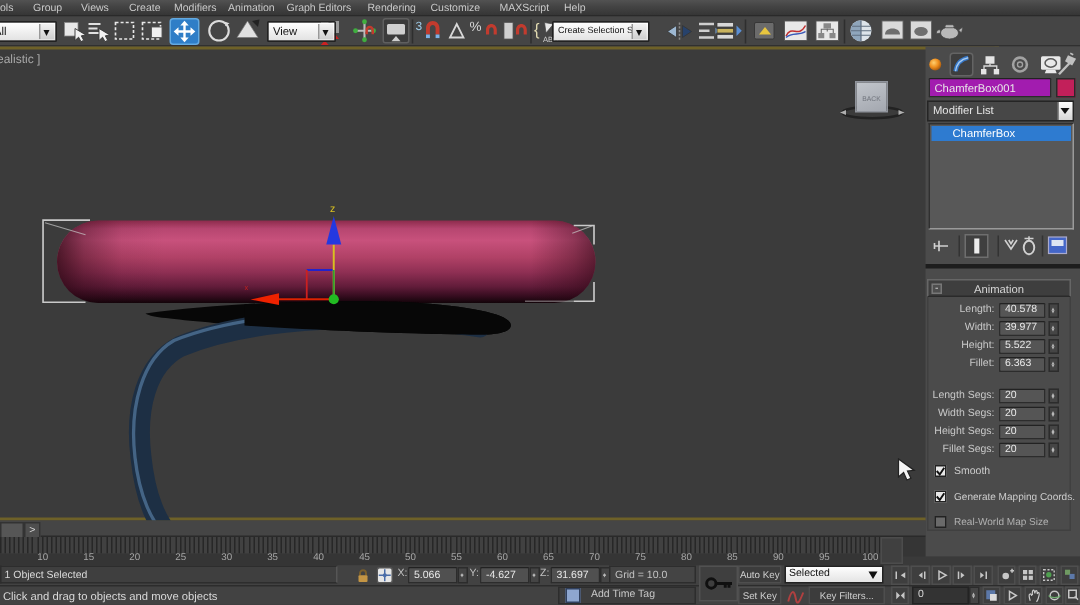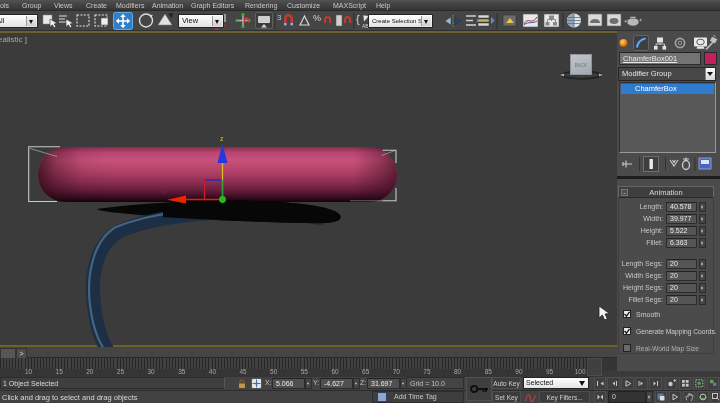--- a/index.html
+++ b/index.html
@@ -265,24 +265,24 @@
     <circle cx="63" cy="9" r="4.6" fill="none" stroke="#a2a2a2" stroke-width="1.7"></circle>
     <circle cx="63" cy="9" r="1.7" fill="none" stroke="#a2a2a2" stroke-width="0.9"></circle>
     <rect x="77" y="3.5" width="13" height="9" rx="1" fill="#e9e9e9"></rect>
     <ellipse cx="83.5" cy="8" rx="3.8" ry="2.8" fill="none" stroke="#5a5a5a" stroke-width="1"></ellipse>
     <path d="M80.5 12.5h6l1 2.3h-8z" fill="#e9e9e9"></path>
     <path d="M89 15.5 L 98 6" stroke="#c0c0c0" stroke-width="1.6"></path>
     <path d="M95 2.8 l5.4 2.4 -2.6 4.4 -4.8-2.8 z" fill="#c0c0c0"></path>
     <path d="M96.5 1.5 l2 1" stroke="#c0c0c0" stroke-width="1"></path>
   </svg>
 
-  <div class="abs field" style="left:2px;top:21px;width:82px;height:13px;font-size:7.5px;line-height:12px;background:#737373;text-decoration:underline;">ChamferBox001</div>
+  <div class="abs field" style="left:2px;top:21px;width:82px;height:13px;font-size:7.5px;line-height:12px;background:#a21caf;">ChamferBox001</div>
   <div class="abs" style="left:87px;top:21px;width:13px;height:13px;background:#c2205a;border:1px solid #2a2a2a;box-sizing:border-box;"></div>
 
-  <div class="abs" style="left:1px;top:36px;width:98px;height:14px;background:#474747;border:1px solid #252525;box-sizing:border-box;color:#e6e6e6;font-size:7.5px;line-height:12px;padding-left:3px;">Modifier Group</div>
+  <div class="abs" style="left:1px;top:36px;width:98px;height:14px;background:#474747;border:1px solid #252525;box-sizing:border-box;color:#e6e6e6;font-size:7.5px;line-height:12px;padding-left:3px;">Modifier List</div>
   <div class="abs" style="left:88px;top:37px;width:10px;height:12px;background:linear-gradient(#fdfdfd,#d6d6d6);border-left:1px solid #888;box-sizing:border-box;"></div>
   <div class="abs" style="left:90px;top:41px;width:0;height:0;border:3px solid transparent;border-top:4.5px solid #111;"></div>
 
   <div class="abs" style="left:2px;top:51px;width:97px;height:71px;background:#585858;border:1px solid #9a9a9a;border-top-color:#303030;border-left-color:#303030;box-sizing:border-box;">
     <div class="abs" style="left:1px;top:1px;right:1px;height:10px;background:#2e7bd0;color:#fff;font-size:7.5px;line-height:10px;padding-left:14px;">ChamferBox</div>
   </div>
 
   <svg class="abs" style="left:0;top:124px" width="103" height="18" viewBox="0 0 103 18">
     <g stroke="#d0d0d0" stroke-width="1.3" fill="none">
       <path d="M6 9h9M9 5.5v7M6 7v4" stroke-width="1.1"></path>
@@ -658,21 +658,21 @@
       <div class="abs" style="left:707px;top:0;width:12px;height:13px;background:#3e3e3e;border:1px solid #4e4e4e;box-sizing:border-box;">
         <svg width="10" height="11" viewBox="0 0 10 11" style="display:block">
           <rect x="2" y="1.8" width="3.4" height="3.4" fill="#6f9a62"></rect>
           <rect x="5" y="4.6" width="3.4" height="3.4" fill="#5c78a8"></rect>
         </svg>
       </div>
     </div>
 </div>
 
 <div class="abs" style="left:0;top:390px;width:720px;height:13px;background:#424242;border-top:1px solid #2c2c2c;box-sizing:border-box;">
-  <span class="abs" style="left:2px;top:2px;color:#d9d9d9;font-size:7.5px;white-space:nowrap;">Click and drag to select and drag objects</span>
+  <span class="abs" style="left:2px;top:2px;color:#d9d9d9;font-size:7.5px;white-space:nowrap;">Click and drag to objects and move objects</span>
   <div class="abs" style="left:372px;top:0px;width:92px;height:12px;background:#3e3e3e;border:1px solid #2d2d2d;box-sizing:border-box;"></div>
   <div class="abs" style="left:377px;top:1px;width:10px;height:10px;background:#8ea6cf;border:1px solid #30405e;box-sizing:border-box;"></div>
   <span class="abs" style="left:394px;top:2px;color:#c8c8c8;font-size:7px;white-space:nowrap;">Add Time Tag</span>
   <div class="abs" style="left:492px;top:0px;width:29px;height:12px;background:#3c3c3c;border:1px solid #4e4e4e;box-sizing:border-box;color:#cfcfcf;font-size:6.5px;line-height:11px;text-align:center;">Set Key</div>
   <svg class="abs" style="left:524px;top:1px" width="13" height="11" viewBox="0 0 13 11">
       <path d="M1.5 9C3.5 1 5.5 1 6.5 7s3 1 5-4" fill="none" stroke="#b04040" stroke-width="1.3"></path>
     </svg>
   <div class="abs" style="left:539px;top:0px;width:51px;height:12px;background:#3c3c3c;border:1px solid #4e4e4e;box-sizing:border-box;color:#cfcfcf;font-size:6.5px;line-height:11px;text-align:center;">Key Filters...</div>
   <div id="bottomright">
       <div class="abs" style="left:594px;top:0;width:12px;height:12px;background:#3e3e3e;border:1px solid #4e4e4e;box-sizing:border-box;">

